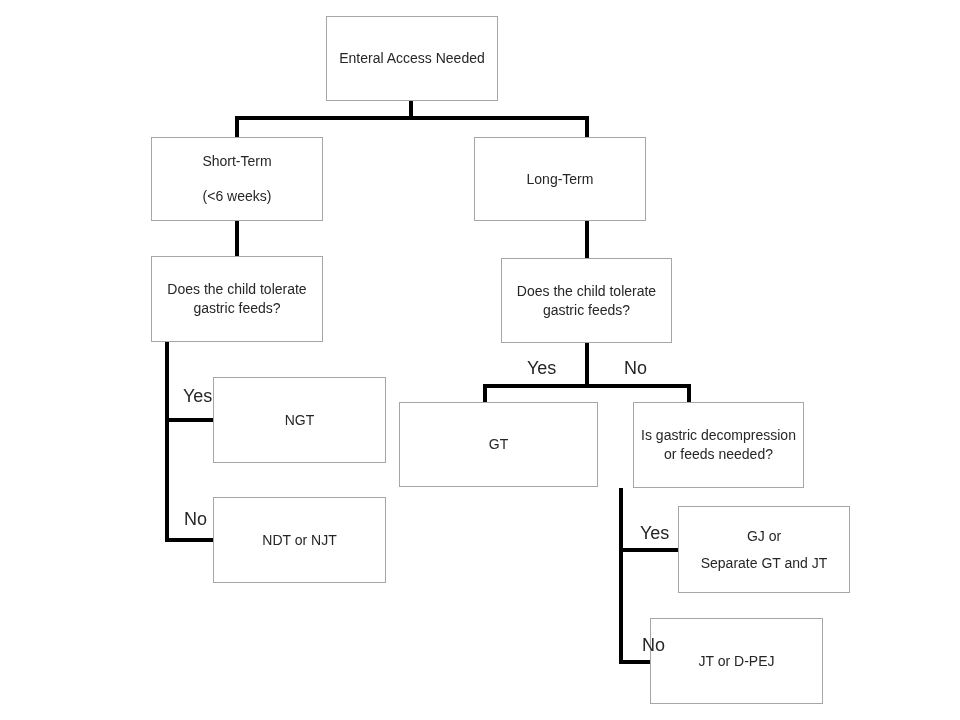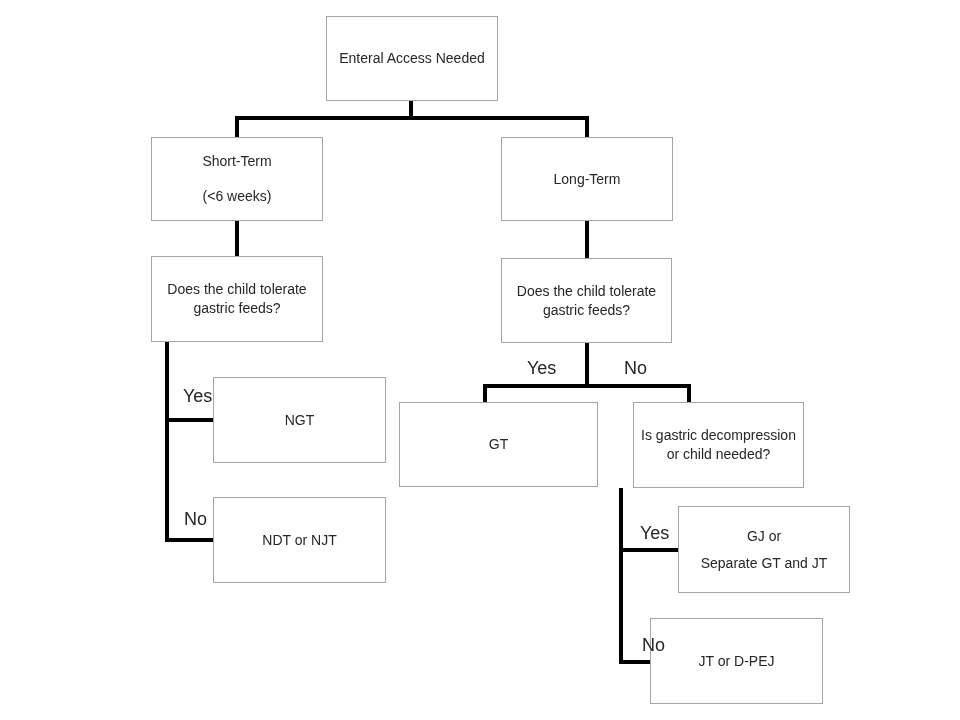--- a/index.html
+++ b/index.html
@@ -74,21 +74,21 @@
 
   <div class="box" style="left:326px; top:16px; width:172px; height:85px;">
     <div class="wrapline">Enteral Access Needed</div>
   </div>
 
   <div class="box" style="left:151px; top:137px; width:172px; height:84px;gap:8px;">
     <div class="para">Short-Term</div>
     <div class="para">(&lt;6 weeks)</div>
   </div>
 
-  <div class="box" style="left:501px; top:137px; width:172px; height:84px;">
+  <div class="box" style="left:474px; top:137px; width:172px; height:84px;">
     <div class="wrapline">Long-Term</div>
   </div>
 
   <div class="box" style="left:151px; top:256px; width:172px; height:86px;">
     <div class="wrapline">Does the child tolerate</div>
     <div class="wrapline">gastric feeds?</div>
   </div>
 
   <div class="box" style="left:501px; top:258px; width:171px; height:85px;">
     <div class="wrapline">Does the child tolerate</div>
@@ -102,21 +102,21 @@
   <div class="box" style="left:213px; top:497px; width:173px; height:86px;">
     <div class="wrapline">NDT or NJT</div>
   </div>
 
   <div class="box" style="left:399px; top:402px; width:199px; height:85px;">
     <div class="wrapline">GT</div>
   </div>
 
   <div class="box" style="left:605px; top:402px; width:171px; height:86px;margin-left:28px;">
     <div class="wrapline">Is gastric decompression</div>
-    <div class="wrapline">or child needed?</div>
+    <div class="wrapline">or feeds needed?</div>
   </div>
 
   <div class="box" style="left:678px; top:506px; width:172px; height:87px;">
     <div class="para">GJ or</div>
     <div class="para">Separate GT and JT</div>
   </div>
 
   <div class="box" style="left:650px; top:618px; width:173px; height:86px;">
     <div class="wrapline">JT or D-PEJ</div>
   </div>

